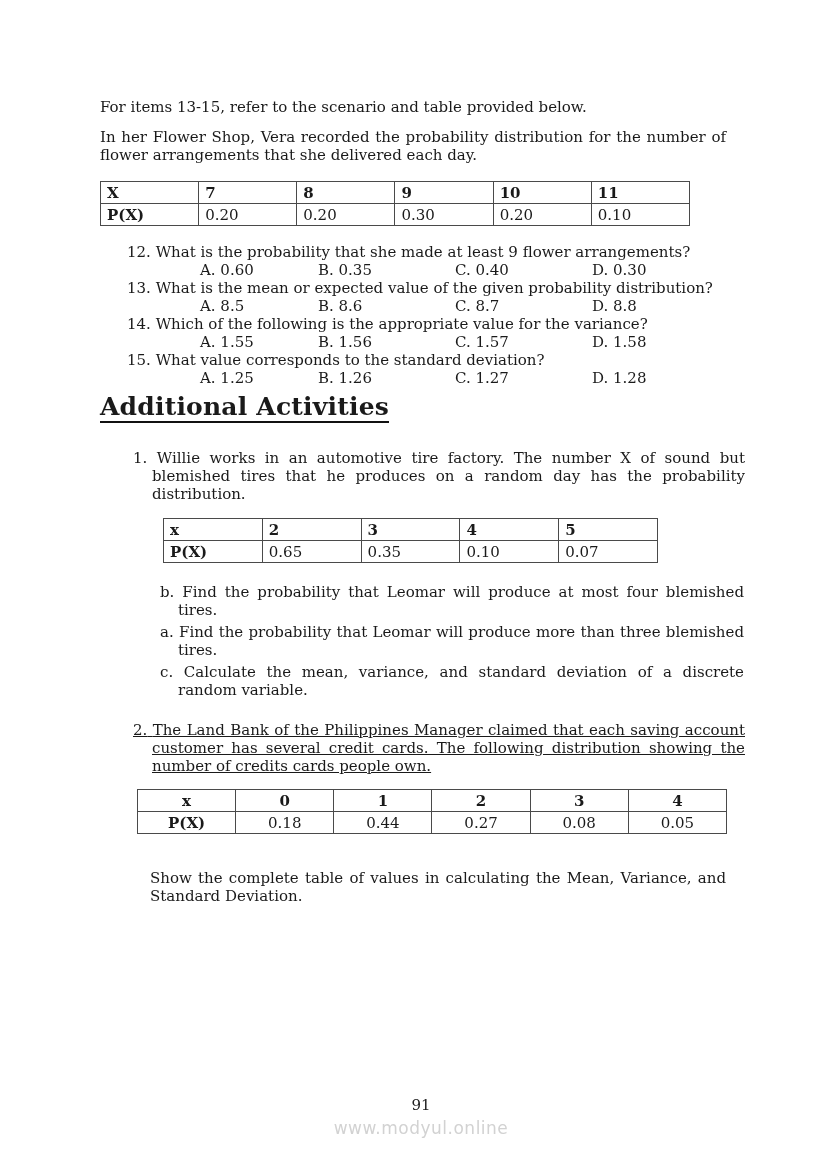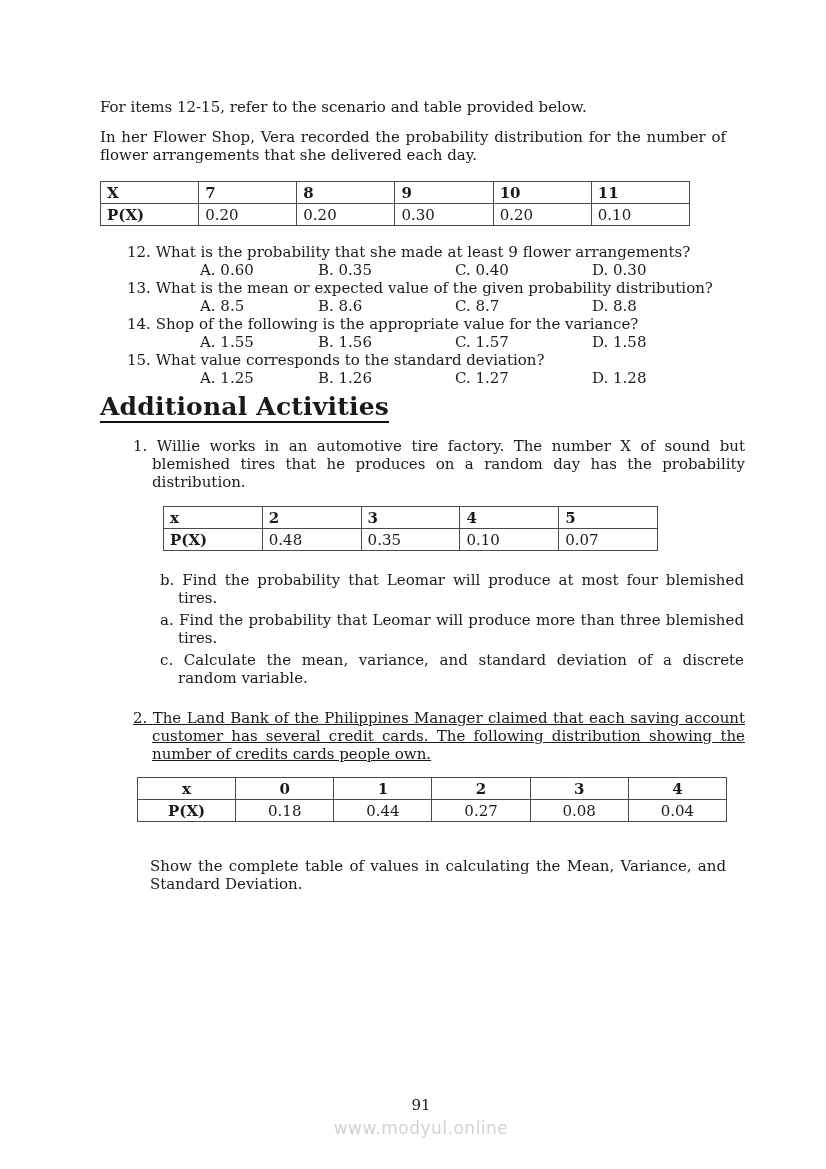--- a/index.html
+++ b/index.html
@@ -56,21 +56,21 @@
     line-height:27px;
     font-weight:bold;
     border-bottom:2px solid #111;
     padding-bottom:1px;
     letter-spacing:0.2px;
     text-align:right;
   }
 
   
   .activity { margin-left:33px; width:593px; padding-left:19px; text-indent:-19px; }
-  .activity1 { margin-top:14px; }
+  .activity1 { margin-top:26px; }
   .activity2 { margin-top:22px;text-decoration:underline; }
 
   .subitems { margin-top:20px; }
   .subitem {
     margin-left:60px; width:566px;
     padding-left:18px; text-indent:-18px;
     margin-bottom:4px;
   }
 
   .closing { margin-top:35px; margin-left:50px; width:576px; }
@@ -87,21 +87,21 @@
     font-size:17px; letter-spacing:0.5px;
     color:#d2d2d2;
   }
 </style>
 </head>
 <body>
 
 <div class="page">
   <div class="content">
 
-    <p class="para">For items 12-15, refer to the scenario and table provided below.</p>
+    <p class="para">For items 13-15, refer to the scenario and table provided below.</p>
 
     <p class="para justify" style="margin-top:12px;">In her Flower Shop, Vera recorded the probability distribution for the number of flower arrangements that she delivered each day.</p>
 
     <table class="dist t-flower">
       <tbody>
         <tr class="hdr">
           <td>X</td>
           <td>7</td>
           <td>8</td>
           <td>9</td>
@@ -132,21 +132,21 @@
       <div>
         <div class="q-line"><span>13.</span> <span>What is the mean or expected value of the given probability distribution?</span></div>
         <div class="choices">
           <span>A. 8.5</span>
           <span>B. 8.6</span>
           <span>C. 8.7</span>
           <span>D. 8.8</span>
         </div>
       </div>
       <div>
-        <div class="q-line"><span>14.</span> <span>Shop of the following is the appropriate value for the variance?</span></div>
+        <div class="q-line"><span>14.</span> <span>Which of the following is the appropriate value for the variance?</span></div>
         <div class="choices">
           <span>A. 1.55</span>
           <span>B. 1.56</span>
           <span>C. 1.57</span>
           <span>D. 1.58</span>
         </div>
       </div>
       <div>
         <div class="q-line"><span>15.</span> <span>What value corresponds to the standard deviation?</span></div>
         <div class="choices">
@@ -168,21 +168,21 @@
       <tbody>
         <tr class="hdr">
           <td>x</td>
           <td>2</td>
           <td>3</td>
           <td>4</td>
           <td>5</td>
         </tr>
         <tr>
           <td class="rowlabel">P(X)</td>
-          <td>0.48</td>
+          <td>0.65</td>
           <td>0.35</td>
           <td>0.10</td>
           <td>0.07</td>
         </tr>
       </tbody>
     </table>
 
     <div class="subitems">
       <div class="subitem justify"><span>b.</span> <span>Find the probability that Leomar will produce at most four blemished tires.</span></div>
       <div class="subitem justify"><span>a.</span> <span>Find the probability that Leomar will produce more than three blemished tires.</span></div>
@@ -200,21 +200,21 @@
           <td>2</td>
           <td>3</td>
           <td>4</td>
         </tr>
         <tr>
           <td class="rowlabel">P(X)</td>
           <td>0.18</td>
           <td>0.44</td>
           <td>0.27</td>
           <td>0.08</td>
-          <td>0.04</td>
+          <td>0.05</td>
         </tr>
       </tbody>
     </table>
 
     <p class="para closing justify">Show the complete table of values in calculating the Mean, Variance, and Standard Deviation.</p>
 
   </div>
 
   <div class="page-number">91</div>
   <div class="watermark">www.modyul.online</div>

